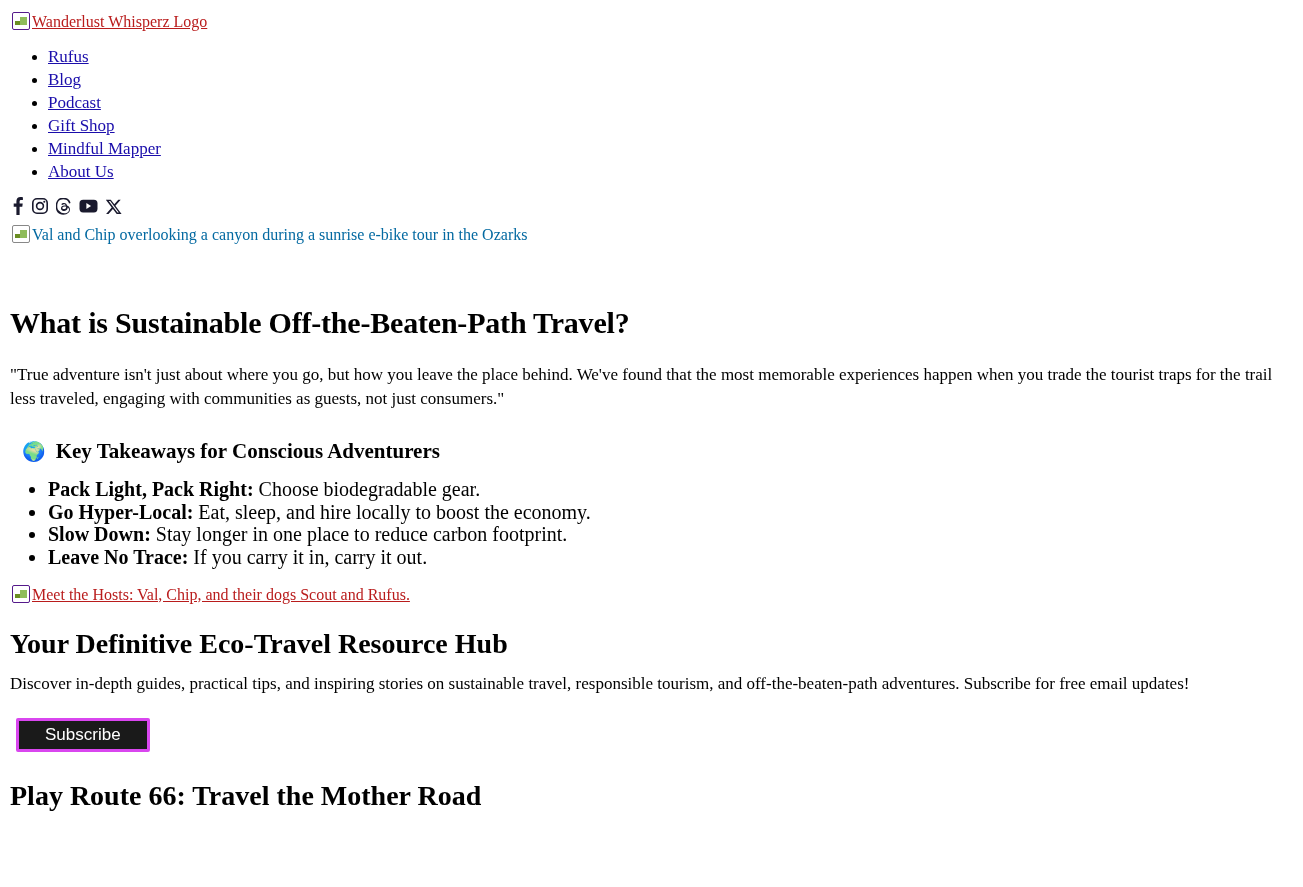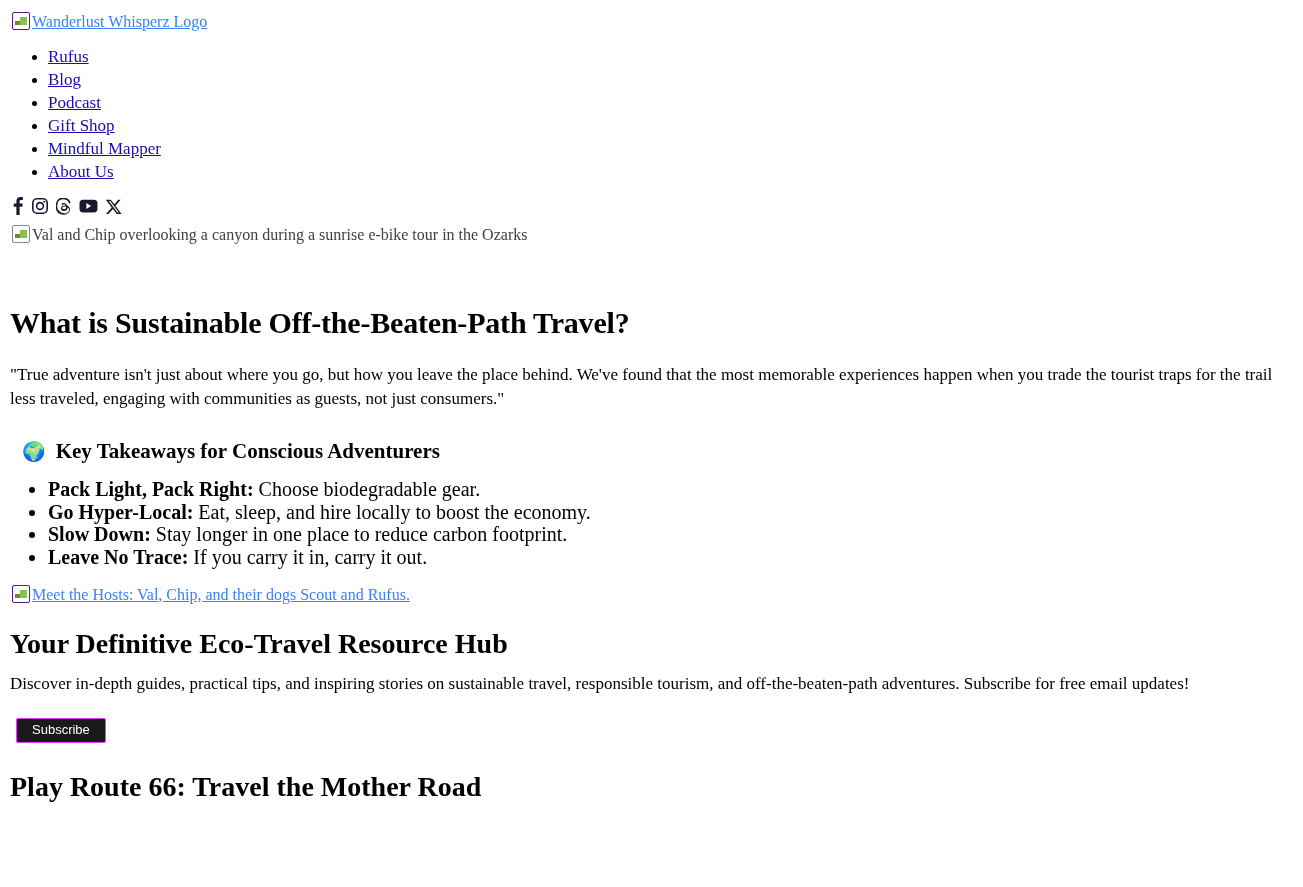--- a/index.html
+++ b/index.html
@@ -13,21 +13,21 @@
     font-family: "Liberation Serif", "DejaVu Serif", serif;
     font-size: 16px;
     color: #000000;
     padding: 8px;
     box-sizing: border-box;
   }
   .broken-img {
     display: inline-block;
     font-family: "Liberation Serif", serif;
     font-size: 16px;
-    color: #404040;
+    color: #0369a1;
     vertical-align: baseline;
     white-space: nowrap;
   }
   .broken-img .glyph {
     display: inline-block;
     width: 16px;
     height: 16px;
     border: 1px solid #888;
     border-radius: 2px;
     position: relative;
@@ -48,21 +48,21 @@
   .broken-img .glyph::after {
     content: "";
     position: absolute;
     left: 7px;
     top: 4px;
     width: 7px;
     height: 8px;
     background: #8fbc5a;
   }
   a.broken-link {
-    color: #3b82f6;
+    color: #b91c1c;
   }
   a.broken-link .glyph {
     border-color: #551a8b;
   }
 
   .logo-row {
     margin: 4px 0 0 4px;
   }
 
   nav.main-nav ul {
@@ -153,24 +153,24 @@
     margin: 12px 2px 0 2px;
     font-size: 17px;
     line-height: 1.42;
     max-width: 1275px;
   }
 
   button.subscribe {
     margin: 22px 0 0 8px;
     background: #1a1a1a;
     color: #ffffff;
-    border: 1px solid #d946ef;
-    padding: 3px 15px;
+    border: 3px solid #d946ef;
+    padding: 3px 26px;
     font-family: "Liberation Sans", sans-serif;
-    font-size: 13px;
+    font-size: 17px;
     line-height: 1.3;
     cursor: pointer;
     border-radius: 2px;
   }
 
   h2.route-title {
     font-size: 28px;
     font-weight: bold;
     margin: 28px 0 0 2px;
     line-height: 1.15;

